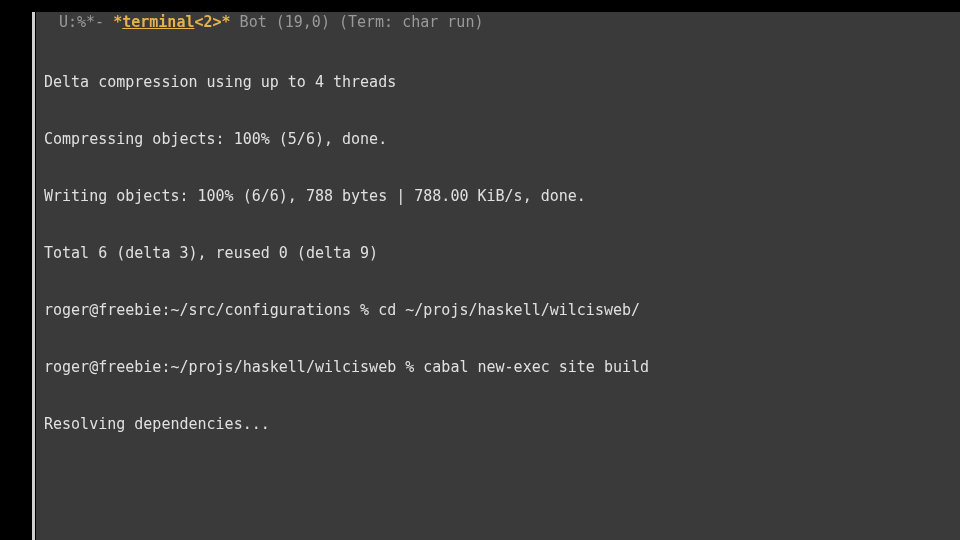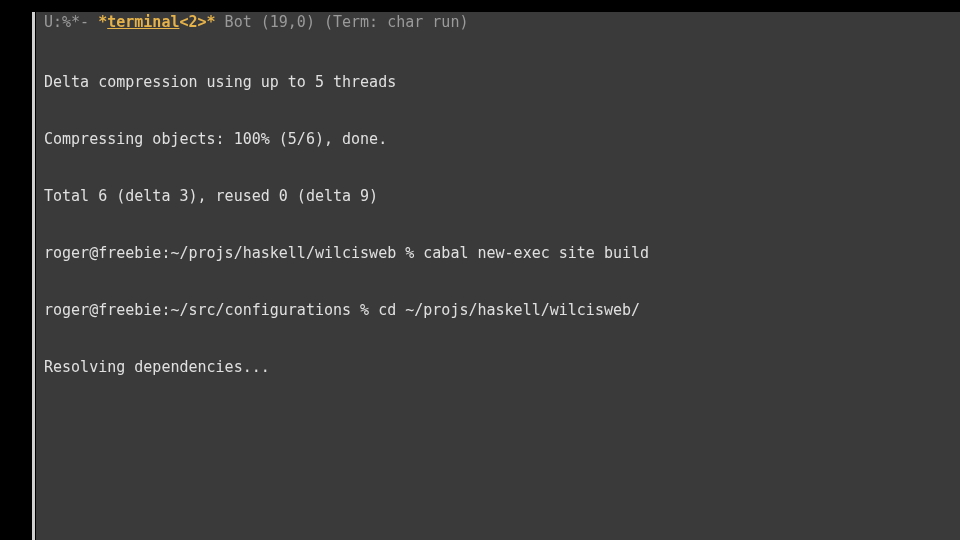--- a/index.html
+++ b/index.html
@@ -1,40 +1,41 @@
 <!DOCTYPE html>
 <html><head>
 <meta charset="utf-8">
 <style>
   html,body{margin:0;padding:0;background:#000;width:960px;height:540px;overflow:hidden}
   .screen{position:absolute;left:36px;top:12px;right:0;bottom:0;background:#3a3a3a;font-family:Menlo,Consolas,"DejaVu Sans Mono",monospace;font-size:15px;line-height:19px;color:#e0e0e0}
-  .statusbar{padding:1px 8px 3px 8px;color:#9a9a9a}
+  .statusbar{padding:1px 8px 3px 23px;color:#9a9a9a}
   .statusbar .dim{color:#9a9a9a}
   .statusbar .hl{color:#e6b34a;font-weight:bold}
   .term{padding:0 8px;white-space:pre}
   .line{display:block}
   .ledge{position:absolute;left:32px;top:12px;width:3px;bottom:0;background:#cfcfcf}
 </style>
 </head>
 <body>
 
 <div class="ledge"></div>
 
 <div class="screen">
 
   <div class="statusbar">
     <span class="dim">U:%*-  </span><span class="hl"><span>*</span><span style="text-decoration:underline">terminal</span><span>&lt;2&gt;</span><span>*</span></span><span class="dim">   Bot (19,0)    (Term: char run)</span>
   </div>
 
   <div class="term">
-    <span class="line">Delta compression using up to 5 threads</span>
+    <span class="line">Delta compression using up to 4 threads</span>
     <span class="line">Compressing objects: 100% (5/6), done.</span>
+    <span class="line">Writing objects: 100% (6/6), 788 bytes | 788.00 KiB/s, done.</span>
     <span class="line">Total 6 (delta 3), reused 0 (delta 9)</span>
+    <span class="line">roger@freebie:~/src/configurations % cd ~/projs/haskell/wilcisweb/</span>
     <span class="line">roger@freebie:~/projs/haskell/wilcisweb % cabal new-exec site build</span>
-    <span class="line">roger@freebie:~/src/configurations % cd ~/projs/haskell/wilcisweb/</span>
     <span class="line">Resolving dependencies...</span>
     
     
     
     
     
     
     
     
     

